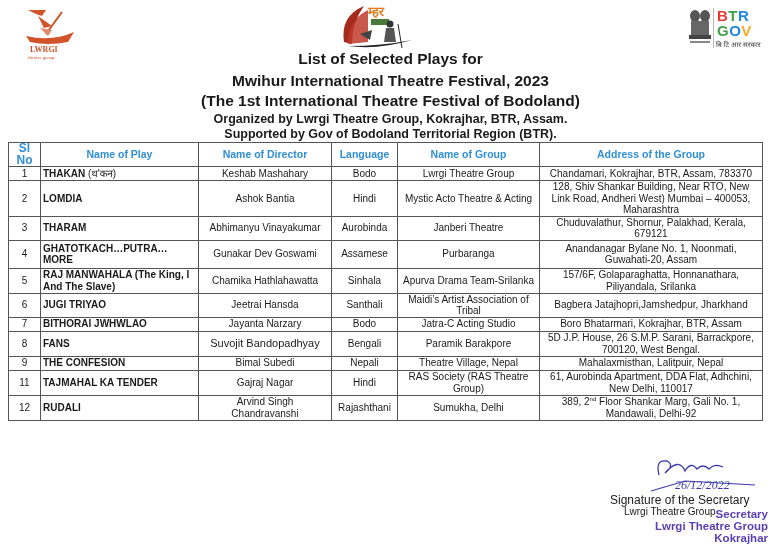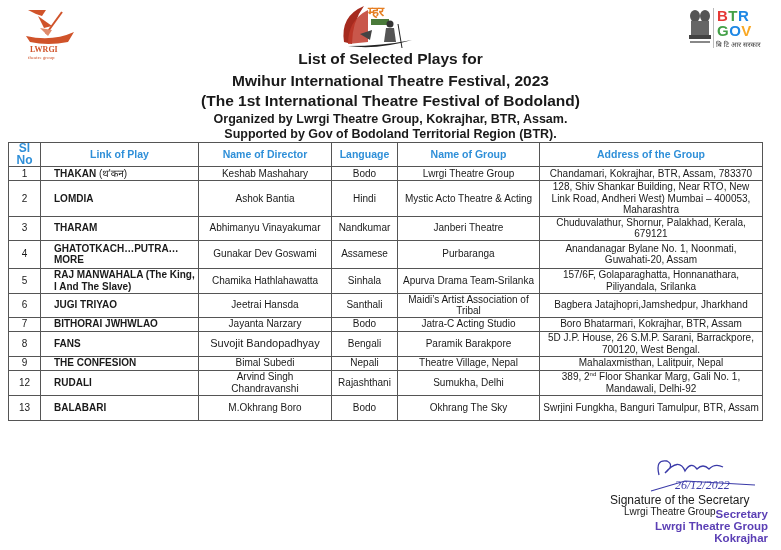--- a/index.html
+++ b/index.html
@@ -16,21 +16,21 @@
   .t1 { top: 50px; font-size: 15.5px; }
   .t2 { top: 72px; font-size: 15.5px; }
   .t3 { top: 92px; font-size: 15.5px; }
   .t4 { top: 112px; font-size: 12.5px; }
   .t5 { top: 127px; font-size: 12.5px; }
 
   table.plays { position: absolute; left: 8px; top: 142px; width: 754px; border-collapse: collapse; table-layout: fixed; font-size: 10px; }
   table.plays th, table.plays td { border: 1px solid #555; padding: 0 3px; vertical-align: middle; line-height: 11.5px; }
   table.plays th { color: #2f8fd8; font-weight: bold; font-size: 10.5px; text-align: center; height: 15px; }
   table.plays td.c-sl { text-align: center; }
-  table.plays td.c-play { font-weight: bold; text-align: left; padding-left: 13px; }
+  table.plays td.c-play { font-weight: bold; text-align: left; padding-left: 2px; }
   table.plays td.c-dir, table.plays td.c-lang, table.plays td.c-grp, table.plays td.c-addr { text-align: center; }
   sup { font-size: 6px; vertical-align: super; line-height: 0; }
   .play-local { font-weight: normal; }
 
   .sig-scribble { position: absolute; left: 645px; top: 455px; width: 120px; height: 42px; }
   .sig-label { position: absolute; left: 610px; top: 493px; font-size: 12px; }
   .sig-org { position: absolute; left: 624px; top: 506px; font-size: 10px; }
   .stamp { position: absolute; left: 648px; top: 508px; color: #5b3fb5; font-weight: bold; font-size: 11.5px; text-align: right; line-height: 12px; width: 120px; }
 </style>
 </head>
@@ -89,21 +89,21 @@
     <col style="width:32px">
     <col style="width:158px">
     <col style="width:133px">
     <col style="width:66px">
     <col style="width:142px">
     <col style="width:223px">
   </colgroup>
   <thead>
     <tr>
       <th style="font-size:12px;">Sl No</th>
-      <th>Link of Play</th>
+      <th>Name of Play</th>
       <th>Name of Director</th>
       <th>Language</th>
       <th>Name of Group</th>
       <th>Address of the Group</th>
     </tr>
   </thead>
   <tbody>
     <tr style="height:14px">
       <td class="c-sl">1</td>
       <td class="c-play"><span>THAKAN</span><span class="play-local"> (थ'कन)</span></td>
@@ -117,21 +117,21 @@
       <td class="c-play">LOMDIA</td>
       <td class="c-dir">Ashok Bantia</td>
       <td class="c-lang">Hindi</td>
       <td class="c-grp">Mystic Acto Theatre &amp; Acting</td>
       <td class="c-addr">128, Shiv Shankar Building, Near RTO, New Link Road, Andheri West) Mumbai – 400053, Maharashtra</td>
     </tr>
     <tr style="height:24px">
       <td class="c-sl">3</td>
       <td class="c-play">THARAM</td>
       <td class="c-dir">Abhimanyu Vinayakumar</td>
-      <td class="c-lang">Nandkumar</td>
+      <td class="c-lang">Aurobinda</td>
       <td class="c-grp">Janberi Theatre</td>
       <td class="c-addr">Chuduvalathur, Shornur, Palakhad, Kerala, 679121</td>
     </tr>
     <tr style="height:28px">
       <td class="c-sl">4</td>
       <td class="c-play">GHATOTKACH…PUTRA… MORE</td>
       <td class="c-dir">Gunakar Dev Goswami</td>
       <td class="c-lang">Assamese</td>
       <td class="c-grp">Purbaranga</td>
       <td class="c-addr">Anandanagar Bylane No. 1, Noonmati, Guwahati-20, Assam</td>
@@ -170,34 +170,34 @@
     </tr>
     <tr style="height:14px">
       <td class="c-sl">9</td>
       <td class="c-play">THE CONFESION</td>
       <td class="c-dir">Bimal Subedi</td>
       <td class="c-lang">Nepali</td>
       <td class="c-grp">Theatre Village, Nepal</td>
       <td class="c-addr">Mahalaxmisthan, Lalitpuir, Nepal</td>
     </tr>
     <tr style="height:25px">
+      <td class="c-sl">11</td>
+      <td class="c-play">TAJMAHAL KA TENDER</td>
+      <td class="c-dir">Gajraj Nagar</td>
+      <td class="c-lang">Hindi</td>
+      <td class="c-grp">RAS Society (RAS Theatre Group)</td>
+      <td class="c-addr">61, Aurobinda Apartment, DDA Flat, Adhchini, New Delhi, 110017</td>
+    </tr>
+    <tr style="height:25px">
       <td class="c-sl">12</td>
       <td class="c-play">RUDALI</td>
       <td class="c-dir">Arvind Singh Chandravanshi</td>
       <td class="c-lang">Rajashthani</td>
       <td class="c-grp">Sumukha, Delhi</td>
       <td class="c-addr"><span>389, 2</span><sup>nd</sup><span> Floor Shankar Marg, Gali No. 1, Mandawali, Delhi-92</span></td>
-    </tr>
-    <tr style="height:25px">
-      <td class="c-sl">13</td>
-      <td class="c-play">BALABARI</td>
-      <td class="c-dir">M.Okhrang Boro</td>
-      <td class="c-lang">Bodo</td>
-      <td class="c-grp">Okhrang The Sky</td>
-      <td class="c-addr">Swrjini Fungkha, Banguri Tamulpur, BTR, Assam</td>
     </tr>
   </tbody>
 </table>
 
 <svg class="sig-scribble" viewBox="0 0 120 42">
   <path d="M14 20 Q10 4 22 6 Q30 10 20 18 Q34 2 40 16 Q46 6 52 14 Q58 8 64 14 Q70 8 78 12" fill="none" stroke="#3a3aa8" stroke-width="1.3"></path>
   <path d="M6 36 L40 26 L110 30" fill="none" stroke="#3a3aa8" stroke-width="1.1"></path>
   <text x="30" y="34" font-size="12" fill="#3a3aa8" font-family="Liberation Serif, serif" font-style="italic">26/12/2022</text>
 </svg>
 <div class="sig-label">Signature of the Secretary</div>

